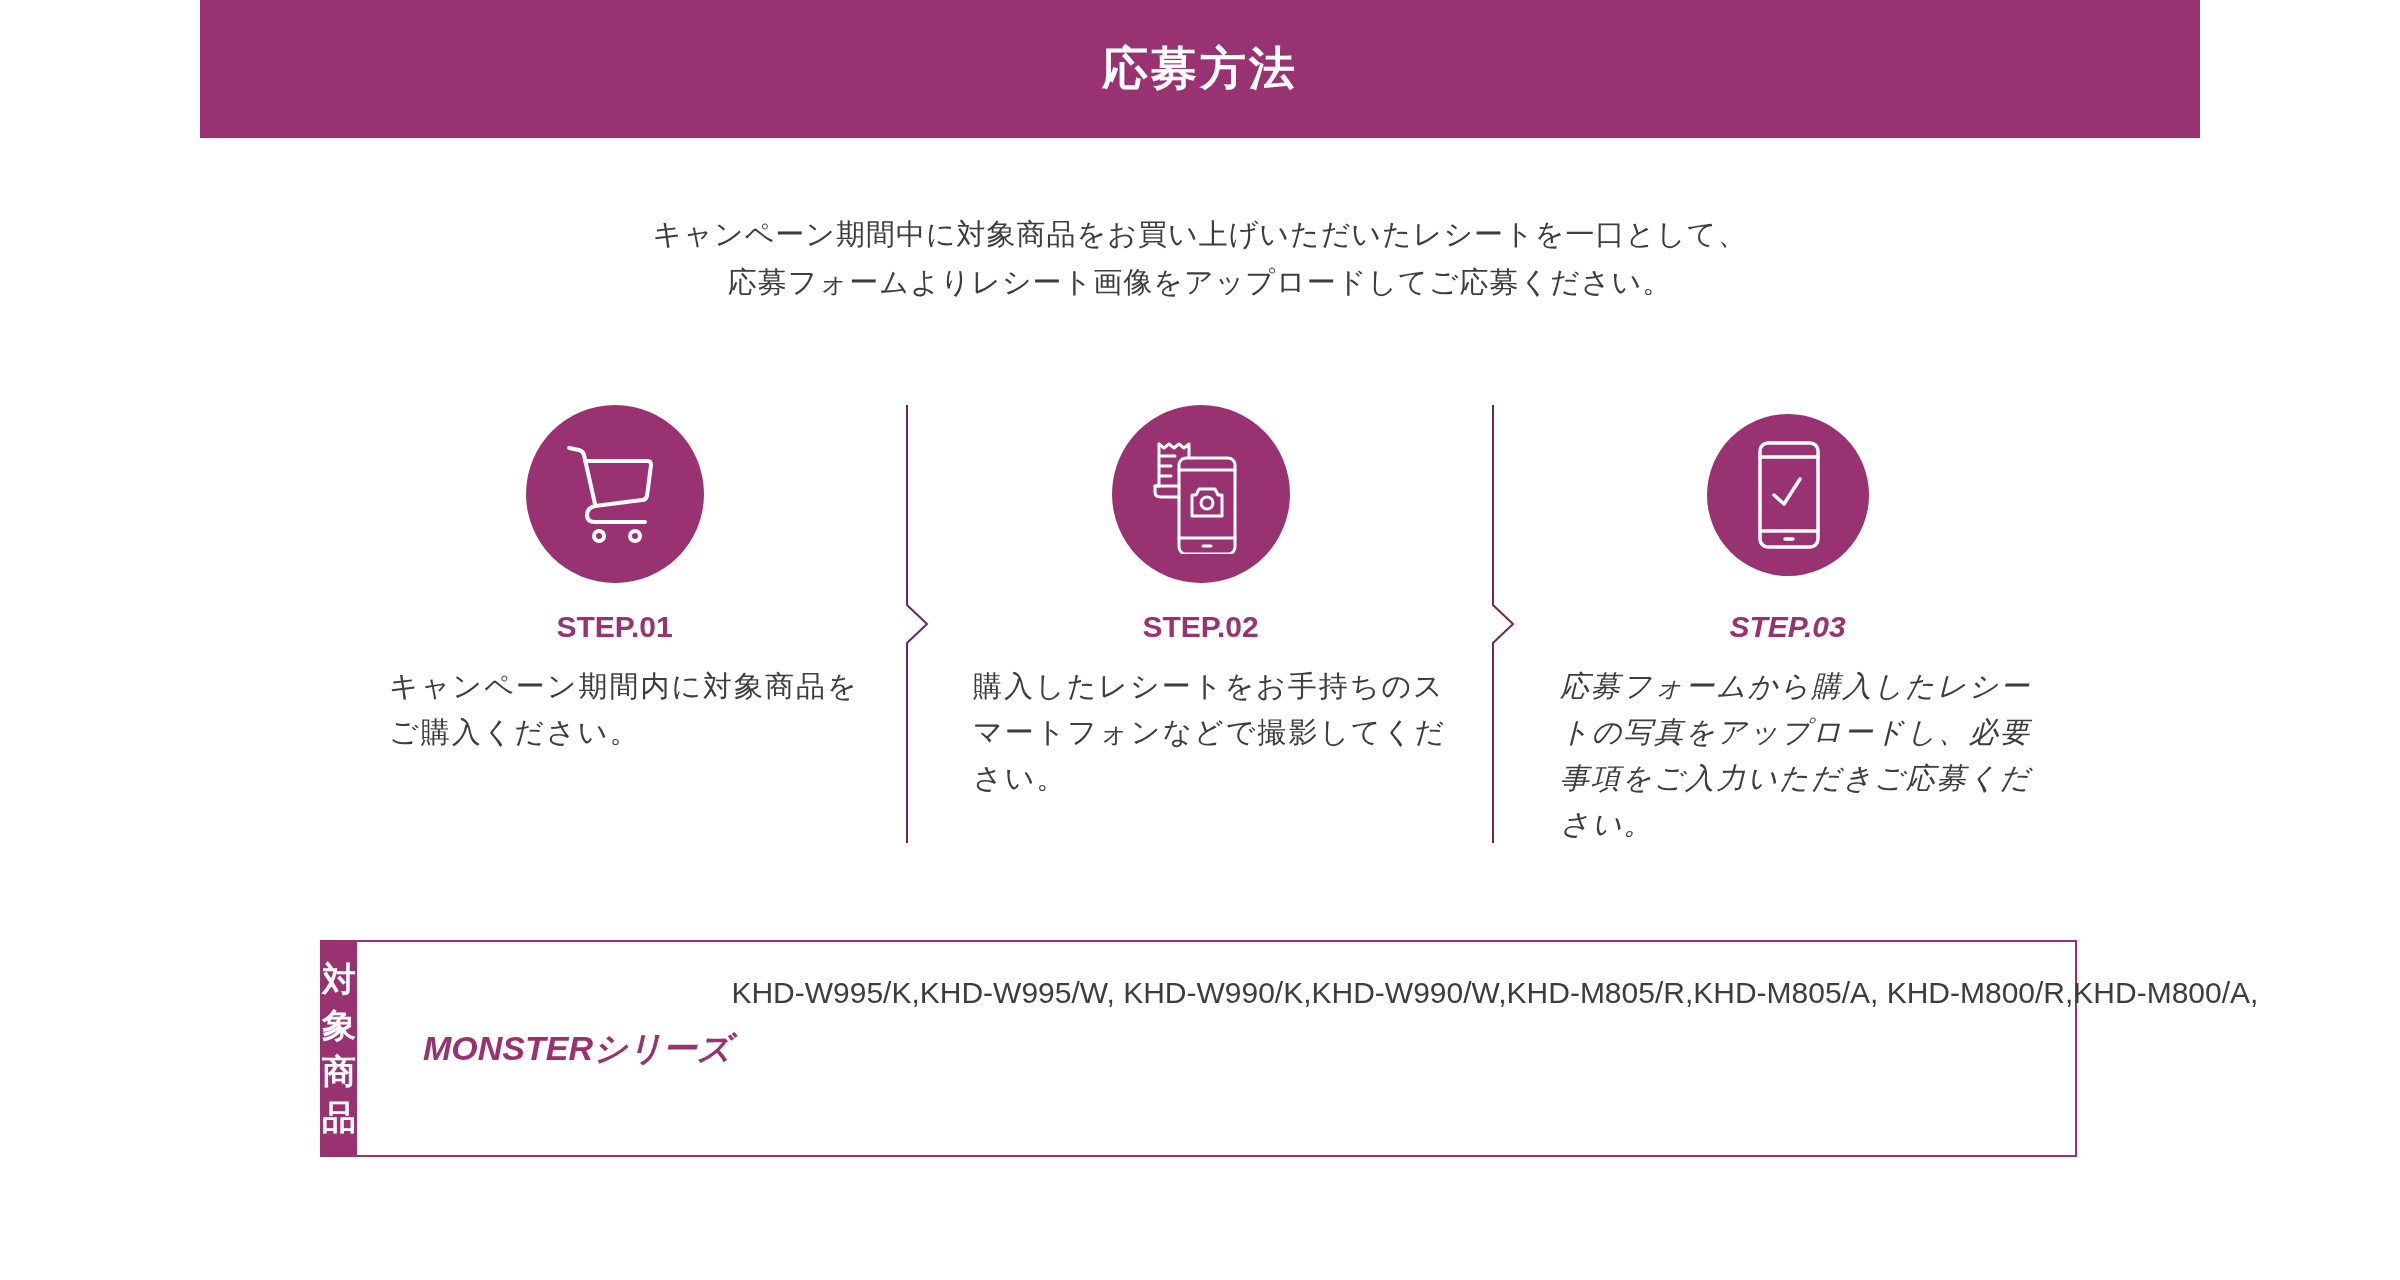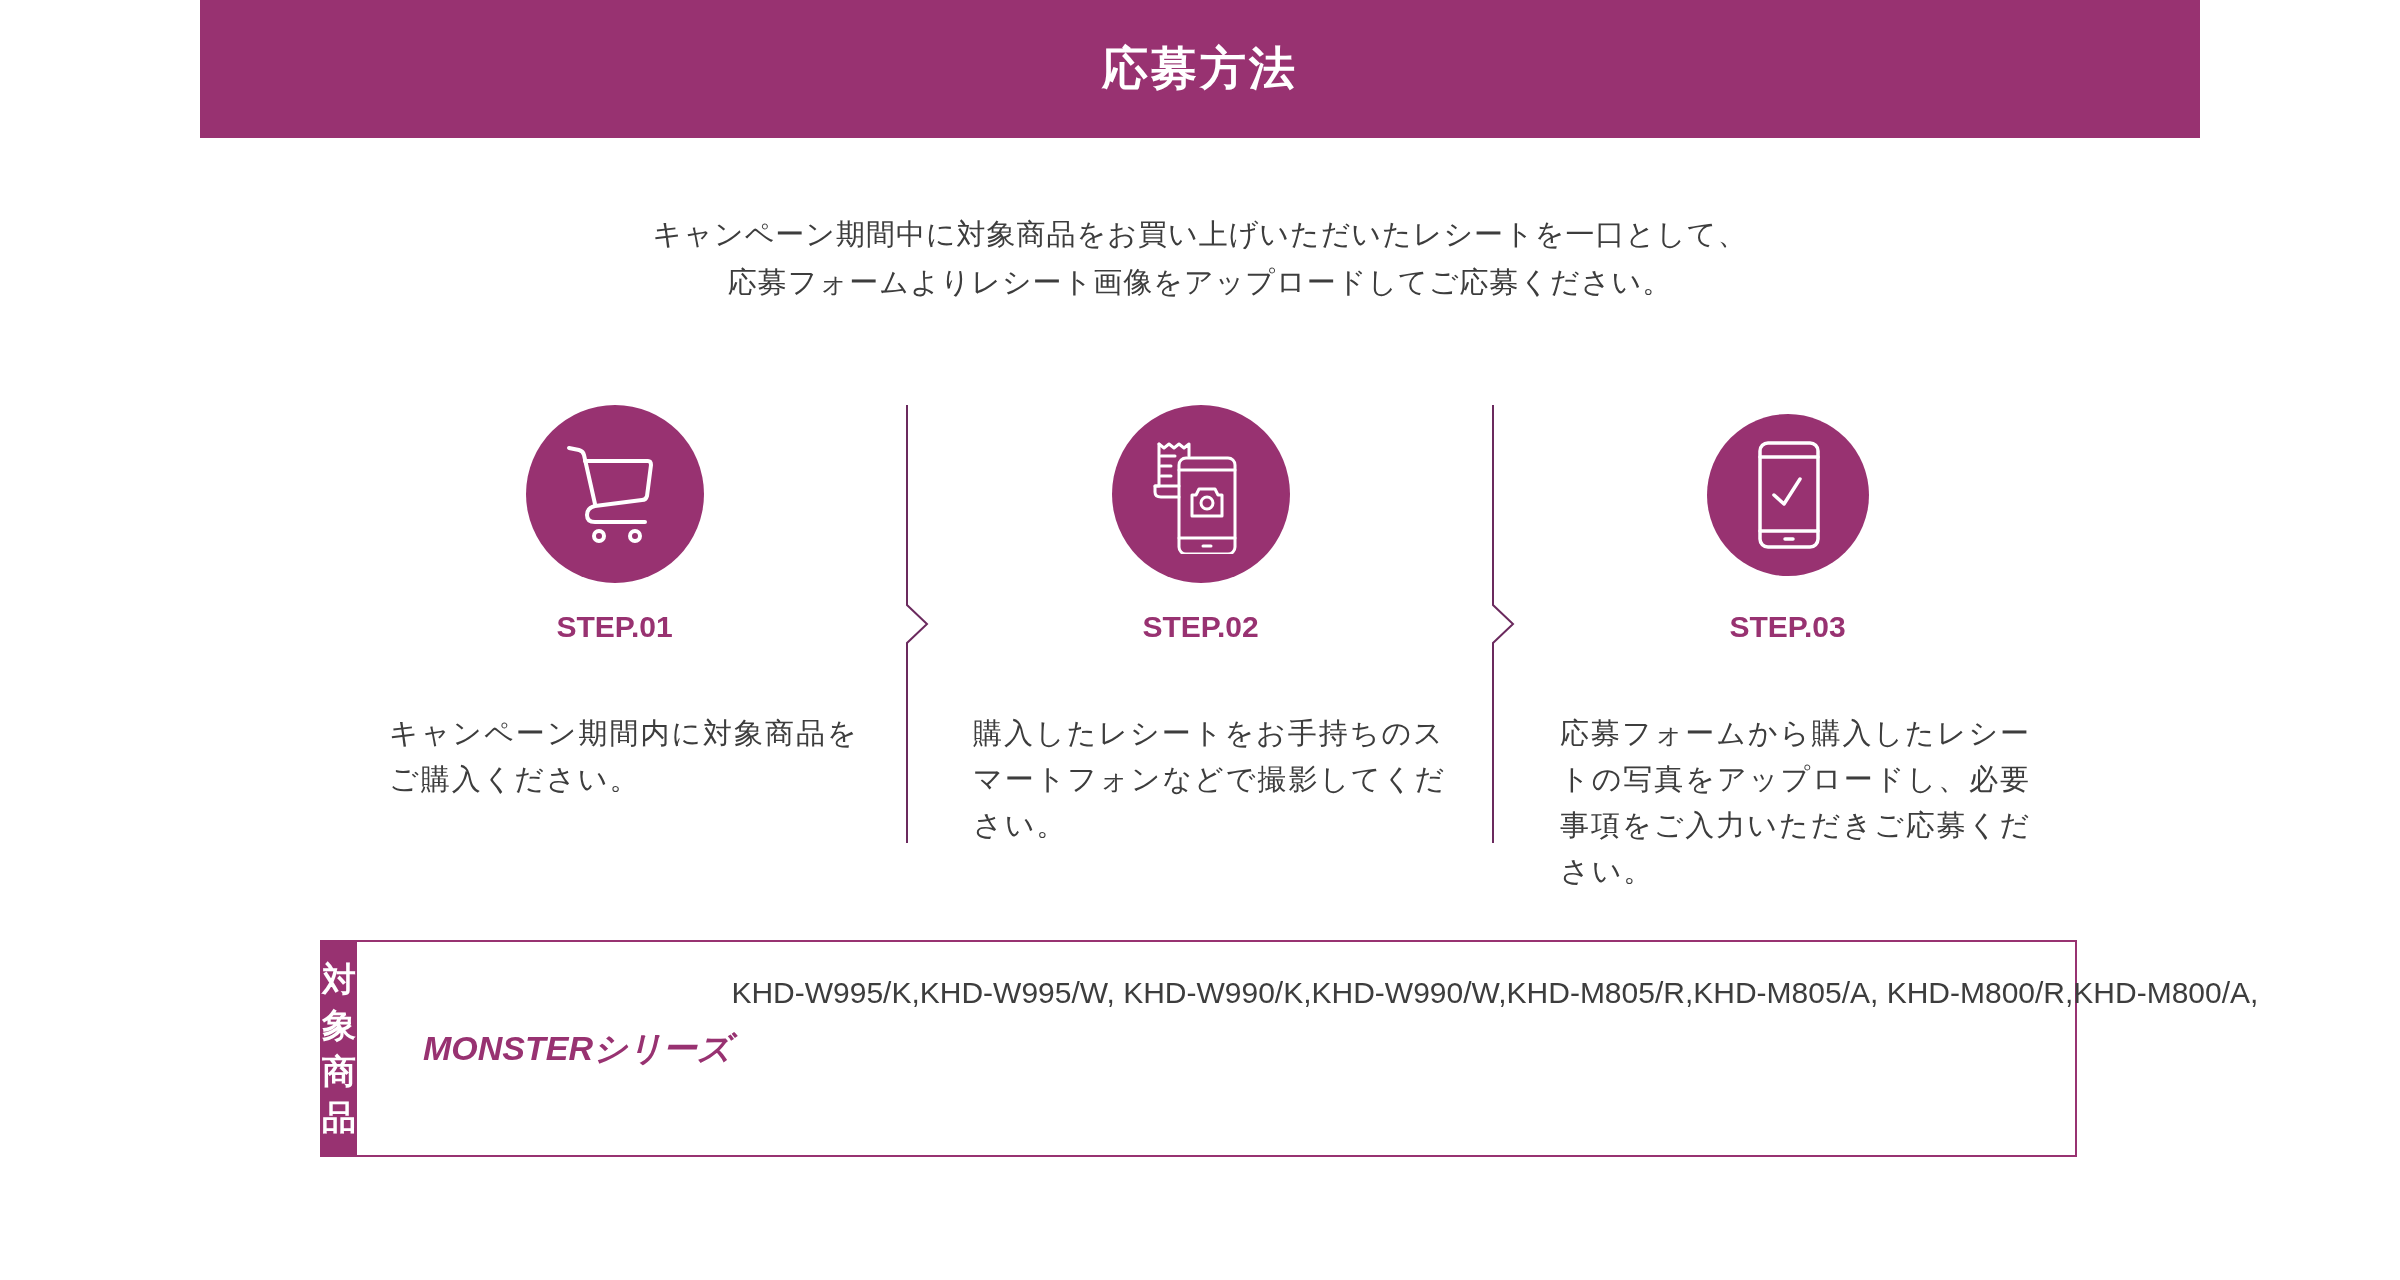--- a/index.html
+++ b/index.html
@@ -10,21 +10,21 @@
   .header h1 { margin:8px; color:#ffffff; font-size:46px; font-weight:bold; letter-spacing:3px; }
   .intro { position:absolute; left:0; width:2400px; top:210px; text-align:center;
            font-size:29px; line-height:48px; color:#3d3d3d; letter-spacing:1px; }
   .intro div { white-space:nowrap;font-family:Liberation Serif, serif; }
   .step { position:absolute; top:405px; width:585px; height:440px; }
   .step .circle { position:absolute; left:50%; top:0; width:178px; height:178px; margin-left:-89px;
                   border-radius:50%; background:#983271; display:flex; align-items:center; justify-content:center; }
   .step .circle svg { width:120px; height:120px; }
   .step .label { position:absolute; top:205px; left:0; width:100%; text-align:center;
                  color:#983271; font-weight:bold; font-size:30px; font-family:"Liberation Sans",sans-serif; }
-  .step .desc { position:absolute; top:258px; font-size:29px; line-height:46px; color:#3d3d3d; letter-spacing:2px;margin-top:47px; }
+  .step .desc { position:absolute; top:258px; font-size:29px; line-height:46px; color:#3d3d3d; letter-spacing:2px; }
   .step .desc div { white-space:nowrap; }
   .divider { position:absolute; top:405px; width:30px; height:438px; }
   .box { position:absolute; left:320px; top:940px; width:1757px; height:217px; border:2px solid #983271; box-sizing:border-box; display:flex; }
   .box .lab { width:268px; background:#983271; color:#fff; font-weight:bold; font-size:34px;
               display:flex; align-items:center; justify-content:center; letter-spacing:1px; }
   .box .series { width:470px; display:flex; align-items:center; padding-left:66px; box-sizing:border-box;
                  color:#983271; font-weight:bold; font-size:34px; font-family:"Liberation Sans",sans-serif; white-space:nowrap;font-style:italic; }
   .box .models { display:flex; flex-direction:row; justify-content:center; font-size:30px; line-height:46px;
                  color:#3d3d3d; font-family:"Liberation Sans",sans-serif;margin-top:28px; }
   .box .models div { white-space:nowrap; }
@@ -83,21 +83,21 @@
     <div>購入したレシートをお手持ちのス</div>
     <div>マートフォンなどで撮影してくだ</div>
     <div>さい。</div>
   </div>
 </div>
 
 <svg class="divider" style="left:1491px;" viewBox="0 0 30 438">
   <path d="M2 0 L2 200 L22 219 L2 238 L2 438" fill="none" stroke="#6b2a5e" stroke-width="2"></path>
 </svg>
 
-<div class="step" style="left:1495px;">
+<div class="step" style="left:1495px;font-style:italic;">
   <div class="circle" style="width:162px;height:162px;margin-left:-81px;top:9px;">
     <svg viewBox="0 0 120 120" fill="none" stroke="#fff" stroke-width="3.5" stroke-linecap="round" stroke-linejoin="round">
       <rect x="32" y="8" width="58" height="104" rx="8"></rect>
       <line x1="32" y1="22" x2="90" y2="22"></line>
       <line x1="32" y1="96" x2="90" y2="96"></line>
       <line x1="57" y1="104" x2="65" y2="104"></line>
       <path d="M46 60 L56 69 L72 44"></path>
     </svg>
   </div>
   <div class="label">STEP.03</div>

